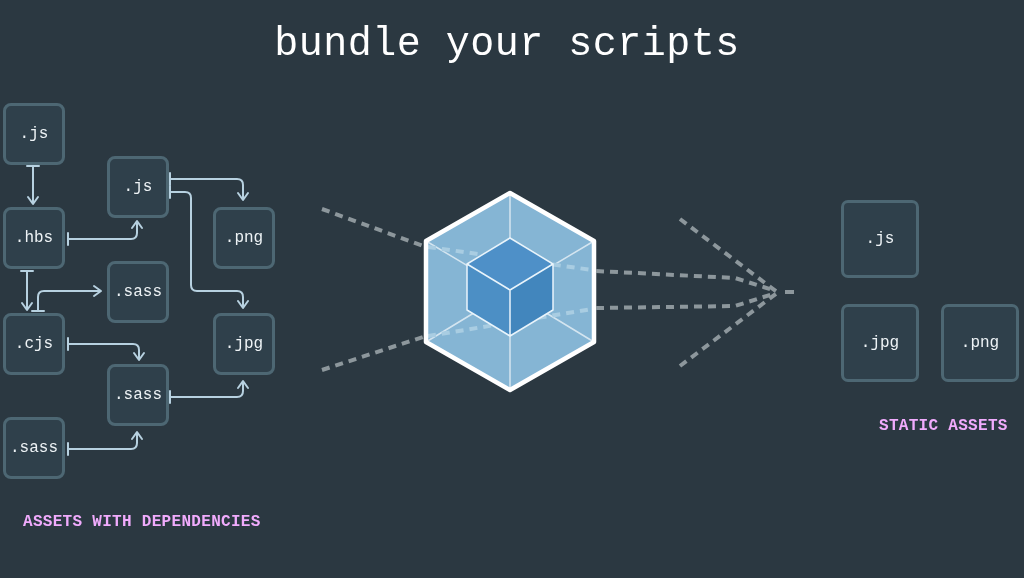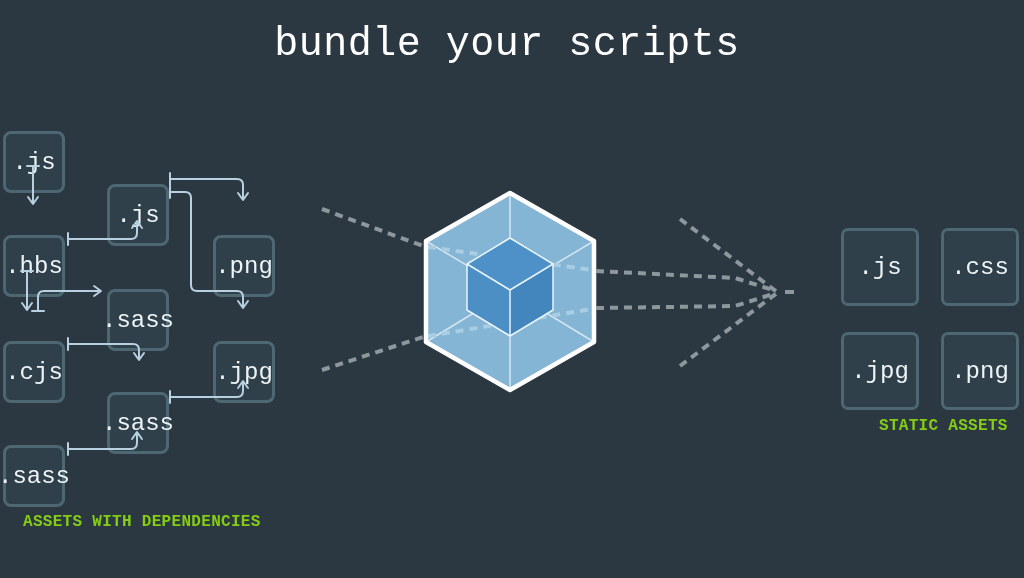--- a/index.html
+++ b/index.html
@@ -10,26 +10,26 @@
   }
   .title{
     position:absolute;left:0;top:22px;width:1014px;
     text-align:center;color:#ffffff;font-size:40px;font-weight:300;
     letter-spacing:0.5px;
   }
   .box{
     position:absolute;box-sizing:border-box;
     border:3px solid #4d6773;border-radius:8px;background:#2f404b;
     display:flex;align-items:center;justify-content:center;
-    color:#eef3f6;font-size:24px;margin-top:28px;
+    color:#eef3f6;font-size:16px;
   }
   .box.small{width:62px;height:62px;}
   .box.big{width:78px;height:78px;border-radius:7px;}
   .caption{
-    position:absolute;color:#84cc16;font-size:16px;font-weight:bold;
+    position:absolute;color:#f0abfc;font-size:16px;font-weight:bold;
     letter-spacing:0.3px;white-space:nowrap;
   }
   svg.overlay{position:absolute;left:0;top:0;}
   .solid{stroke:#b7d1e0;stroke-width:2;fill:none;stroke-linecap:round;stroke-linejoin:round;}
   .dash{stroke:#8d979c;stroke-width:4;fill:none;stroke-dasharray:8 6;stroke-linecap:butt;}
   .dash-light{stroke:#a9cde2;stroke-width:4;fill:none;stroke-dasharray:8 6;stroke-linecap:butt;}
   .cube-thin{stroke:rgba(255,255,255,0.65);stroke-width:1.5;fill:none;}
   .cube-edge{stroke:#e9f4fb;stroke-width:1.5;fill:none;stroke-linejoin:round;}
 </style>
 </head>
@@ -45,21 +45,20 @@
   <div class="box small" style="left:3px;top:417px;">.sass</div>
   <div class="box small" style="left:107px;top:156px;">.js</div>
   <div class="box small" style="left:107px;top:261px;">.sass</div>
   <div class="box small" style="left:107px;top:364px;">.sass</div>
   <div class="box small" style="left:213px;top:207px;">.png</div>
   <div class="box small" style="left:213px;top:313px;">.jpg</div>
 
   <div class="caption" style="left:23px;top:513px;">ASSETS WITH DEPENDENCIES</div>
 
   <div class="box big" style="left:841px;top:200px;">.js</div>
-  <div class="box big" style="left:941px;top:200px;">.css</div>
   <div class="box big" style="left:841px;top:304px;">.jpg</div>
   <div class="box big" style="left:941px;top:304px;">.png</div>
 
   <div class="caption" style="left:879px;top:417px;">STATIC ASSETS</div>
 
   <svg class="overlay" width="1024" height="578" viewBox="0 0 1024 578">
 
     <g class="solid">
 
       <path d="M27,166 H39 M33,167 V202 M28,197 L33,204 L38,197"></path>

